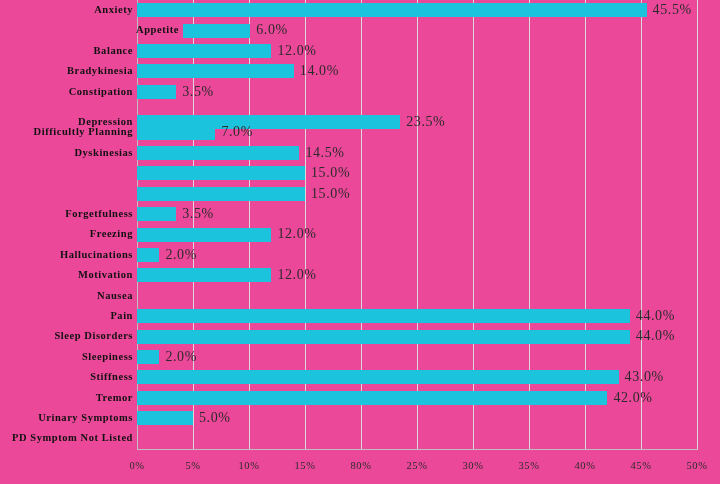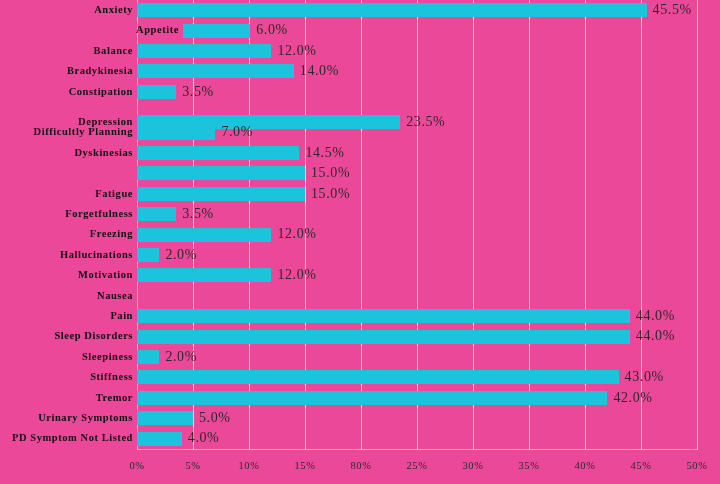--- a/index.html
+++ b/index.html
@@ -194,21 +194,20 @@
           <div class="bar-value" style="left: 162.4px;">14.5%</div>
         </div>
       </div>
       <div class="row" style="top: 163.2px;">
         <div class="bar-wrap" style="width: 560px;">
           <div class="bar" style="width: 168px; background: rgb(27, 195, 220);"></div>
           <div class="bar-value" style="left: 168px;">15.0%</div>
         </div>
       </div>
       <div class="row" style="top: 183.6px;">
-        <div class="cat-label">Fatigue</div>
         <div class="bar-wrap" style="width: 560px;">
           <div class="bar" style="width: 168px; background: rgb(27, 195, 220);"></div>
           <div class="bar-value" style="left: 168px;">15.0%</div>
         </div>
       </div>
       <div class="row" style="top: 204px;">
         <div class="cat-label">Forgetfulness</div>
         <div class="bar-wrap" style="width: 560px;">
           <div class="bar" style="width: 39.2px; background: rgb(27, 195, 220);"></div>
           <div class="bar-value" style="left: 39.2px;">3.5%</div>
@@ -275,24 +274,20 @@
       </div>
       <div class="row" style="top: 408px;">
         <div class="cat-label">Urinary Symptoms</div>
         <div class="bar-wrap" style="width: 560px;">
           <div class="bar" style="width: 56px; background: rgb(27, 195, 220);"></div>
           <div class="bar-value" style="left: 56px;">5.0%</div>
         </div>
       </div>
       <div class="row" style="top: 428.4px;">
         <div class="cat-label clipped">PD Symptom Not Listed</div>
-        <div class="bar-wrap" style="width: 560px;">
-          <div class="bar" style="width: 44.8px; background: rgb(27, 195, 220);"></div>
-          <div class="bar-value" style="left: 44.8px;">4.0%</div>
-        </div>
       </div>
     </div>
   <div id="x-axis">
       <div class="xtick" style="left: 137px;">0%</div>
       <div class="xtick" style="left: 193px;">5%</div>
       <div class="xtick" style="left: 249px;">10%</div>
       <div class="xtick" style="left: 305px;">15%</div>
       <div class="xtick" style="left: 361px;">80%</div>
       <div class="xtick" style="left: 417px;">25%</div>
       <div class="xtick" style="left: 473px;">30%</div>

